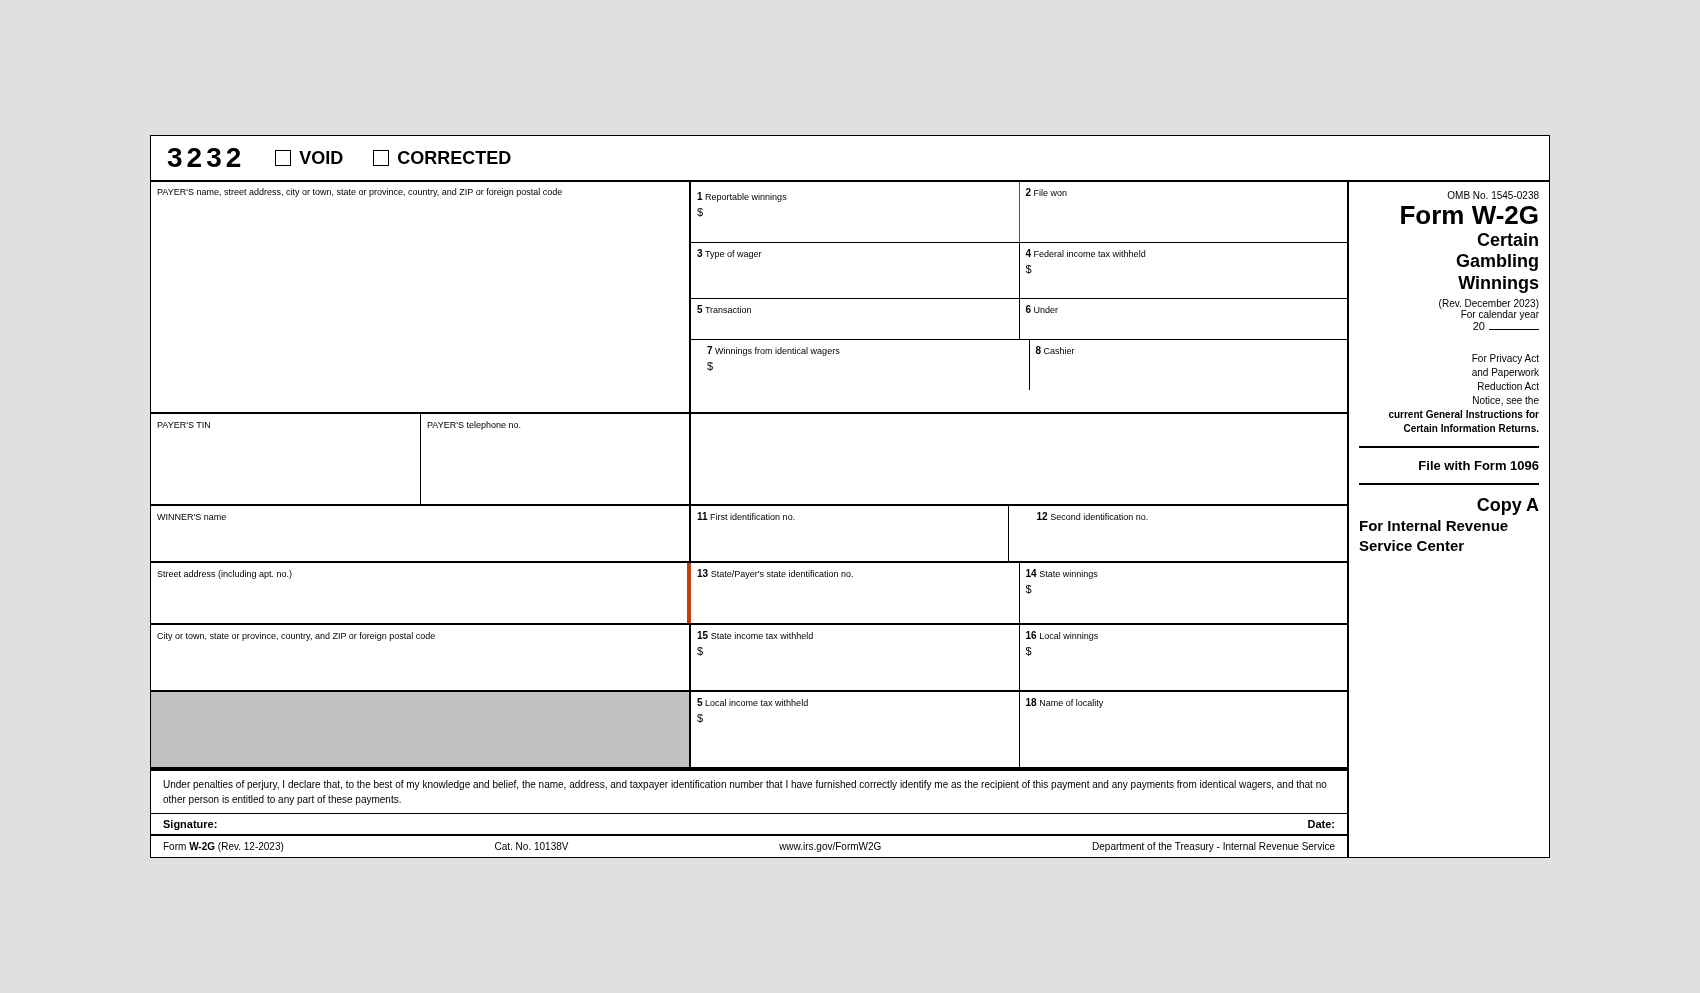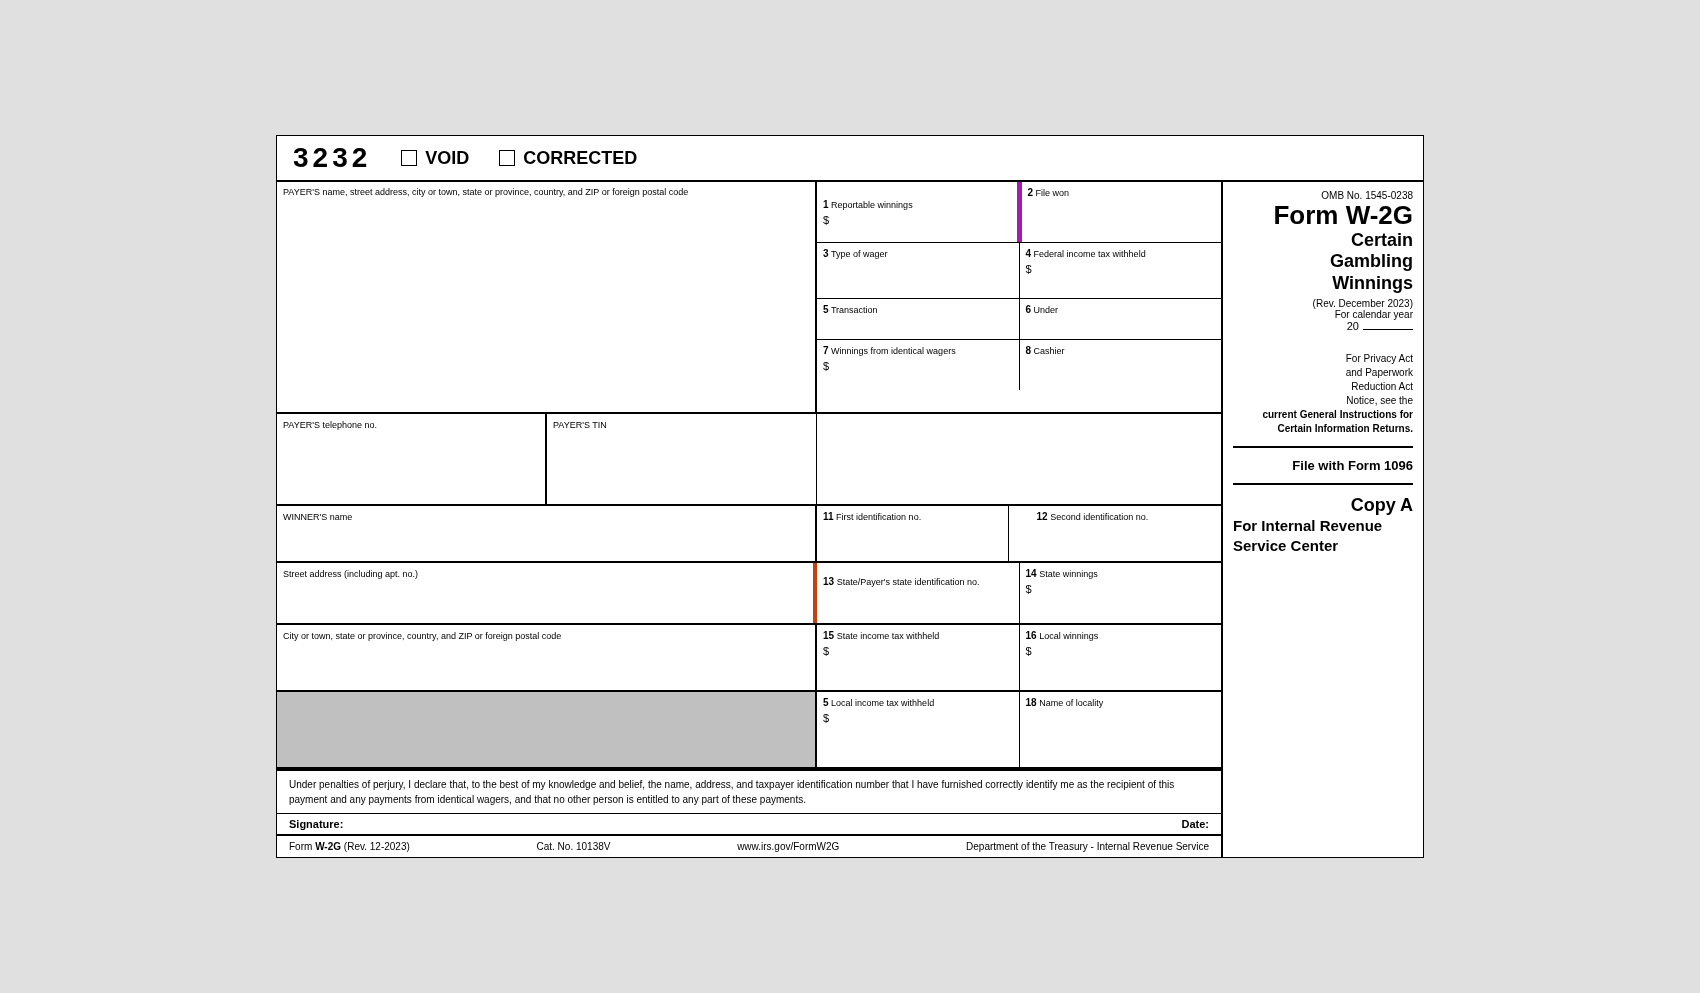--- a/index.html
+++ b/index.html
@@ -8,21 +8,21 @@
       font-family: Arial, Helvetica, sans-serif;
       font-size: 11px;
       display: flex;
       justify-content: center;
       align-items: center;
       min-height: 100vh;
       padding: 20px;
     }
     .page {
       background: white;
-      width: 1148px;
+      width: 1400px;
       border: 1px solid #000;
     }
     
     .header-row {
       display: flex;
       align-items: center;
       padding: 6px 16px;
       border-bottom: 2px solid #000;
       gap: 30px;
     }
@@ -203,21 +203,21 @@
 
     <div class="left-section">
 
       <div class="payer-top-border" style="display:flex; border-bottom: 2px solid #000;">
         <div class="payer-left">
           <span class="cell-label">PAYER'S name, street address, city or town, state or province, country, and ZIP or foreign postal code</span>
         </div>
         <div style="flex:1;">
 
           <div style="display:flex; border-bottom:1px solid #000;">
-            <div style="flex:1; padding:16px 6px; border-right:5px solid #a21caf; min-height:60px;">
+            <div style="flex:1; padding:8px 6px; border-right:1px solid #a21caf; min-height:60px;">
               <span class="cell-label">
                 <span class="field-number">1</span>
                 <span>Reportable winnings</span>
               </span>
               <span class="dollar-sign">$</span>
             </div>
             <div style="flex:1; padding:4px 6px; min-height:60px;">
               <span class="cell-label">
                 <span class="field-number">2</span>
                 <span> </span>
@@ -255,45 +255,45 @@
             <div style="flex:1; padding:4px 6px; min-height:40px;">
               <span class="cell-label">
                 <span class="field-number">6</span>
                 <span> </span>
                 <span>Under</span>
               </span>
             </div>
           </div>
 
           <div style="display:flex;">
-            <div style="flex:1; padding:4px 6px; border-right:1px solid #000; min-height:50px;">
+            <div style="flex:1; padding:4px 16px; border-right:1px solid #000; min-height:50px;">
               <span class="cell-label">
                 <span class="field-number">7</span>
                 <span> </span>
                 <span>Winnings from identical wagers</span>
               </span>
               <span class="dollar-sign">$</span>
             </div>
             <div style="flex:1; padding:4px 6px; min-height:50px;">
               <span class="cell-label">
                 <span class="field-number">8</span>
                 <span> </span>
                 <span>Cashier</span>
               </span>
             </div>
           </div>
         </div>
       </div>
 
       <div style="display:flex; border-bottom:2px solid #000;">
+        <div style="width:270px; border-right:1px solid #000; padding:4px 6px; min-height:90px;">
+          <span class="cell-label">PAYER'S TIN</span>
+        </div>
         <div style="width:270px; border-right:2px solid #000; padding:4px 6px; min-height:90px;">
           <span class="cell-label">PAYER'S telephone no.</span>
-        </div>
-        <div style="width:270px; border-right:1px solid #000; padding:4px 6px; min-height:90px;">
-          <span class="cell-label">PAYER'S TIN</span>
         </div>
       </div>
 
       <div style="display:flex; border-bottom:2px solid #000;">
         <div style="width:540px; border-right:2px solid #000; padding:4px 6px; min-height:55px;">
           <span class="cell-label">WINNER'S name</span>
         </div>
         <div style="flex:1;">
           <div style="display:flex; height:100%;gap:22px;">
             <div style="flex:1; padding:4px 6px; border-right:1px solid #000; min-height:55px;">
@@ -313,21 +313,21 @@
           </div>
         </div>
       </div>
 
       <div style="display:flex; border-bottom:2px solid #000;">
         <div style="width:540px; border-right:4px solid #c2410c; padding:4px 6px; min-height:60px;">
           <span class="cell-label">Street address (including apt. no.)</span>
         </div>
         <div style="flex:1;">
           <div style="display:flex; height:100%;">
-            <div style="flex:1; padding:12px 6px; border-right:1px solid #000; min-height:60px;">
+            <div style="flex:1; padding:4px 6px; border-right:1px solid #000; min-height:60px;">
               <span class="cell-label">
                 <span class="field-number">13</span>
                 <span> </span>
                 <span>State/Payer's state identification no.</span>
               </span>
             </div>
             <div style="flex:1; padding:4px 6px; min-height:60px;">
               <span class="cell-label">
                 <span class="field-number">14</span>
                 <span> </span>

